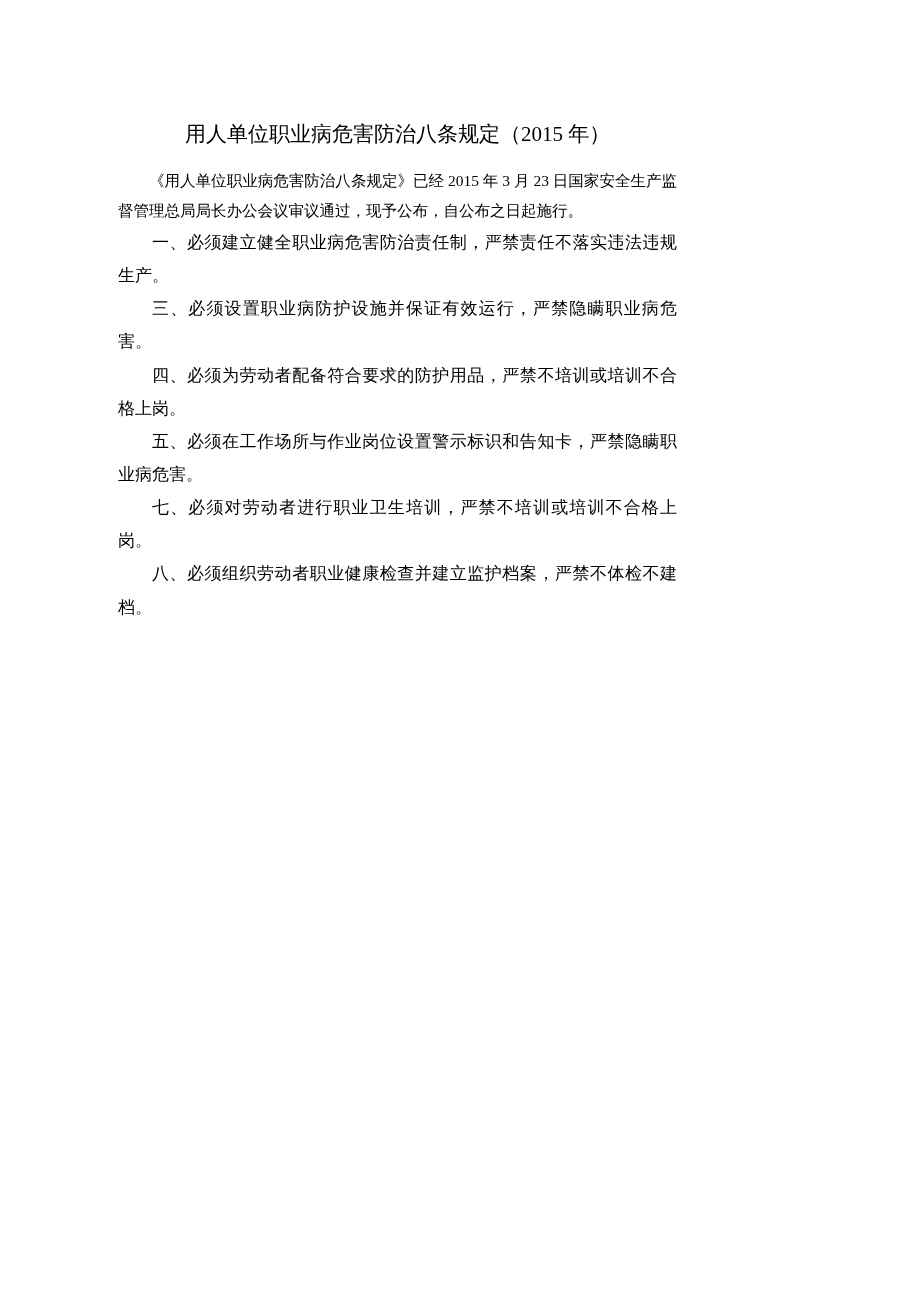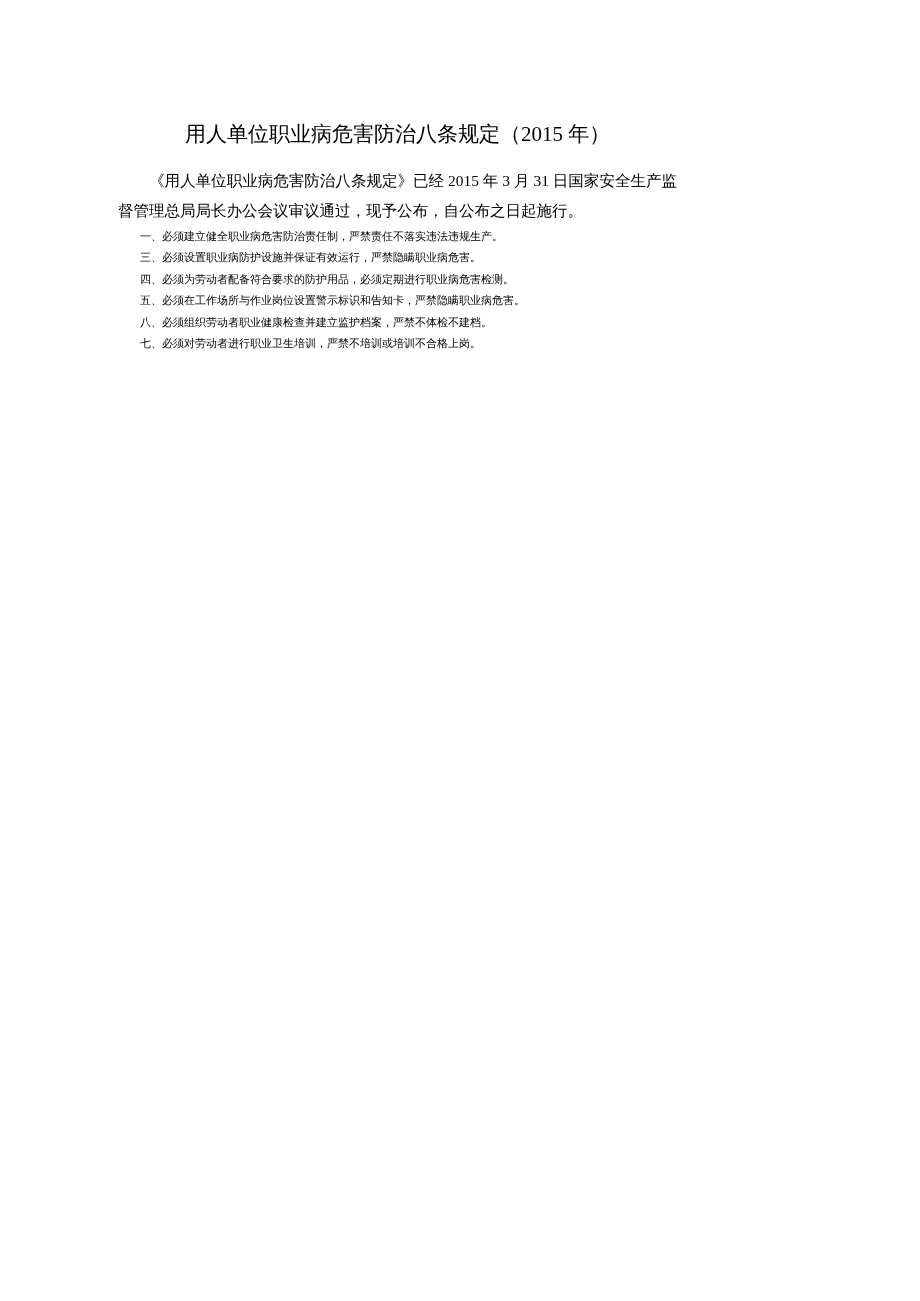--- a/index.html
+++ b/index.html
@@ -24,32 +24,32 @@
     font-weight: normal;
   }
   .intro {
     font-size: 15.5px;
     line-height: 1.95;
     text-align: justify;
     text-indent: 2em;
     margin: 0;
   }
   .item {
-    font-size: 11px;
+    font-size: 17px;
     line-height: 1.95;
     text-align: justify;
     text-indent: 2em;
     margin: 0;
   }
 </style>
 </head>
 <body>
 
 <div class="page">
   <h1 class="title">用人单位职业病危害防治八条规定（2015 年）</h1>
-  <p class="intro">《用人单位职业病危害防治八条规定》已经 2015 年 3 月 31 日国家安全生产监督管理总局局长办公会议审议通过，现予公布，自公布之日起施行。</p>
+  <p class="intro">《用人单位职业病危害防治八条规定》已经 2015 年 3 月 23 日国家安全生产监督管理总局局长办公会议审议通过，现予公布，自公布之日起施行。</p>
   <p class="item">一、必须建立健全职业病危害防治责任制，严禁责任不落实违法违规生产。</p>
   <p class="item">三、必须设置职业病防护设施并保证有效运行，严禁隐瞒职业病危害。</p>
-  <p class="item">四、必须为劳动者配备符合要求的防护用品，必须定期进行职业病危害检测。</p>
+  <p class="item">四、必须为劳动者配备符合要求的防护用品，严禁不培训或培训不合格上岗。</p>
   <p class="item">五、必须在工作场所与作业岗位设置警示标识和告知卡，严禁隐瞒职业病危害。</p>
+  <p class="item">七、必须对劳动者进行职业卫生培训，严禁不培训或培训不合格上岗。</p>
   <p class="item">八、必须组织劳动者职业健康检查并建立监护档案，严禁不体检不建档。</p>
-  <p class="item">七、必须对劳动者进行职业卫生培训，严禁不培训或培训不合格上岗。</p>
 </div>
 
 </body></html>

